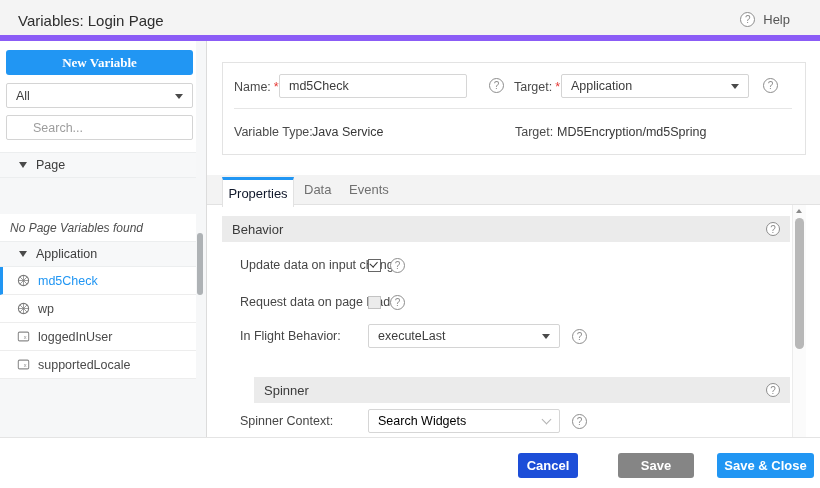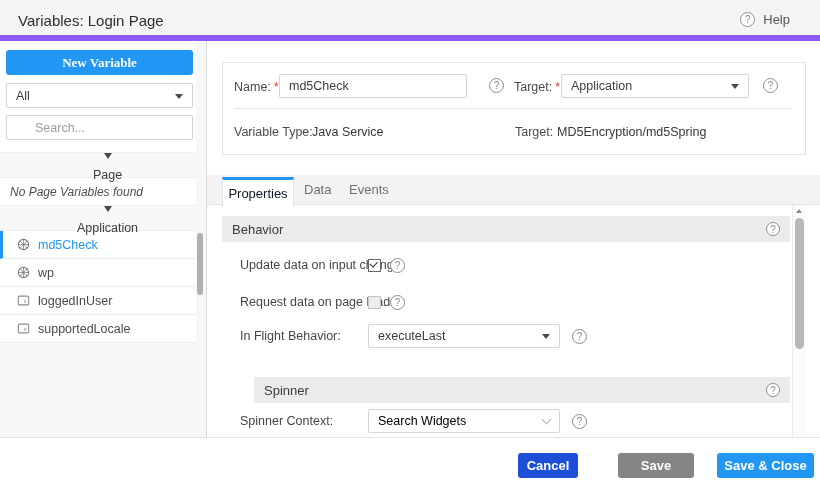--- a/index.html
+++ b/index.html
@@ -24,31 +24,31 @@
   .btn-new { position:absolute; left:6px; top:9px; width:187px; height:25px;
     background:#2196f3; color:#fff; font-weight:bold; font-size:13px;
     border:none; border-radius:3px; font-family:Liberation Serif, serif; cursor:pointer; }
   .fake-select { position:relative; border:1px solid #d4d4d4; border-radius:2px; background:#fff;
     display:flex; align-items:center; padding:0 24px 0 9px; font-size:12.5px; color:#3c3c3c; cursor:pointer; }
   .sb-select { position:absolute; left:6px; top:42px; width:187px; height:25px; }
   .caret { position:absolute; right:9px; top:50%; margin-top:-2px; width:0; height:0;
     border-left:4px solid transparent; border-right:4px solid transparent; border-top:5px solid #4a4a4a; }
   .sb-search { position:absolute; left:6px; top:74px; width:187px; height:25px;
     border:1px solid #d4d4d4; border-radius:2px; background:#fff;
-    display:flex; align-items:center; padding:0 16px; gap:12px; }
+    display:flex; align-items:center; padding:0 6px; gap:20px; }
   .sb-search input { border:none; outline:none; flex:1; font-size:12.5px;
     font-family:inherit; color:#3c3c3c; background:transparent; }
   .sb-search input::placeholder { color:#9d9d9d; }
   .sb-list { position:absolute; left:0; top:111px; width:196px; }
   .group-hdr { height:26px; background:#f7f8f9; border-top:1px solid #eceeef; border-bottom:1px solid #eceeef;
-    display:flex; align-items:center; gap:9px; padding-left:19px; font-size:12.5px; color:#3d3d3d; cursor:pointer;flex-direction:column; }
+    display:flex; align-items:center; gap:9px; padding-left:19px; font-size:12.5px; color:#3d3d3d; cursor:pointer; }
   .tri { width:0; height:0; border-left:4.5px solid transparent; border-right:4.5px solid transparent;
     border-top:6px solid #4a4a4a; }
   .empty-row { height:27px; background:#fff; display:flex; align-items:center;
-    padding-left:10px; font-style:italic; font-size:12px; color:#4f4f4f; }
+    padding-left:10px; font-style:italic; font-size:12px; color:#4f4f4f;margin-top:36px; }
   .item { height:28px; background:#fff; border-bottom:1px solid #ededed;
     display:flex; align-items:center; gap:8px; padding-left:17px;
     font-size:12.5px; color:#4a4a4a; cursor:pointer; }
   .item.selected { border-left:3px solid #2196f3; padding-left:14px; color:#2196f3; }
   .item svg, .group-hdr svg { flex:0 0 auto; }
   .sb-thumb { position:absolute; right:3px; top:192px; width:6px; height:62px;
     background:#aeb2b5; border-radius:3px; }
   
   .main { position:absolute; left:207px; top:41px; width:613px; height:447px; background:#fff; }
   .formbox { position:absolute; left:15px; top:21px; width:584px; height:93px;

